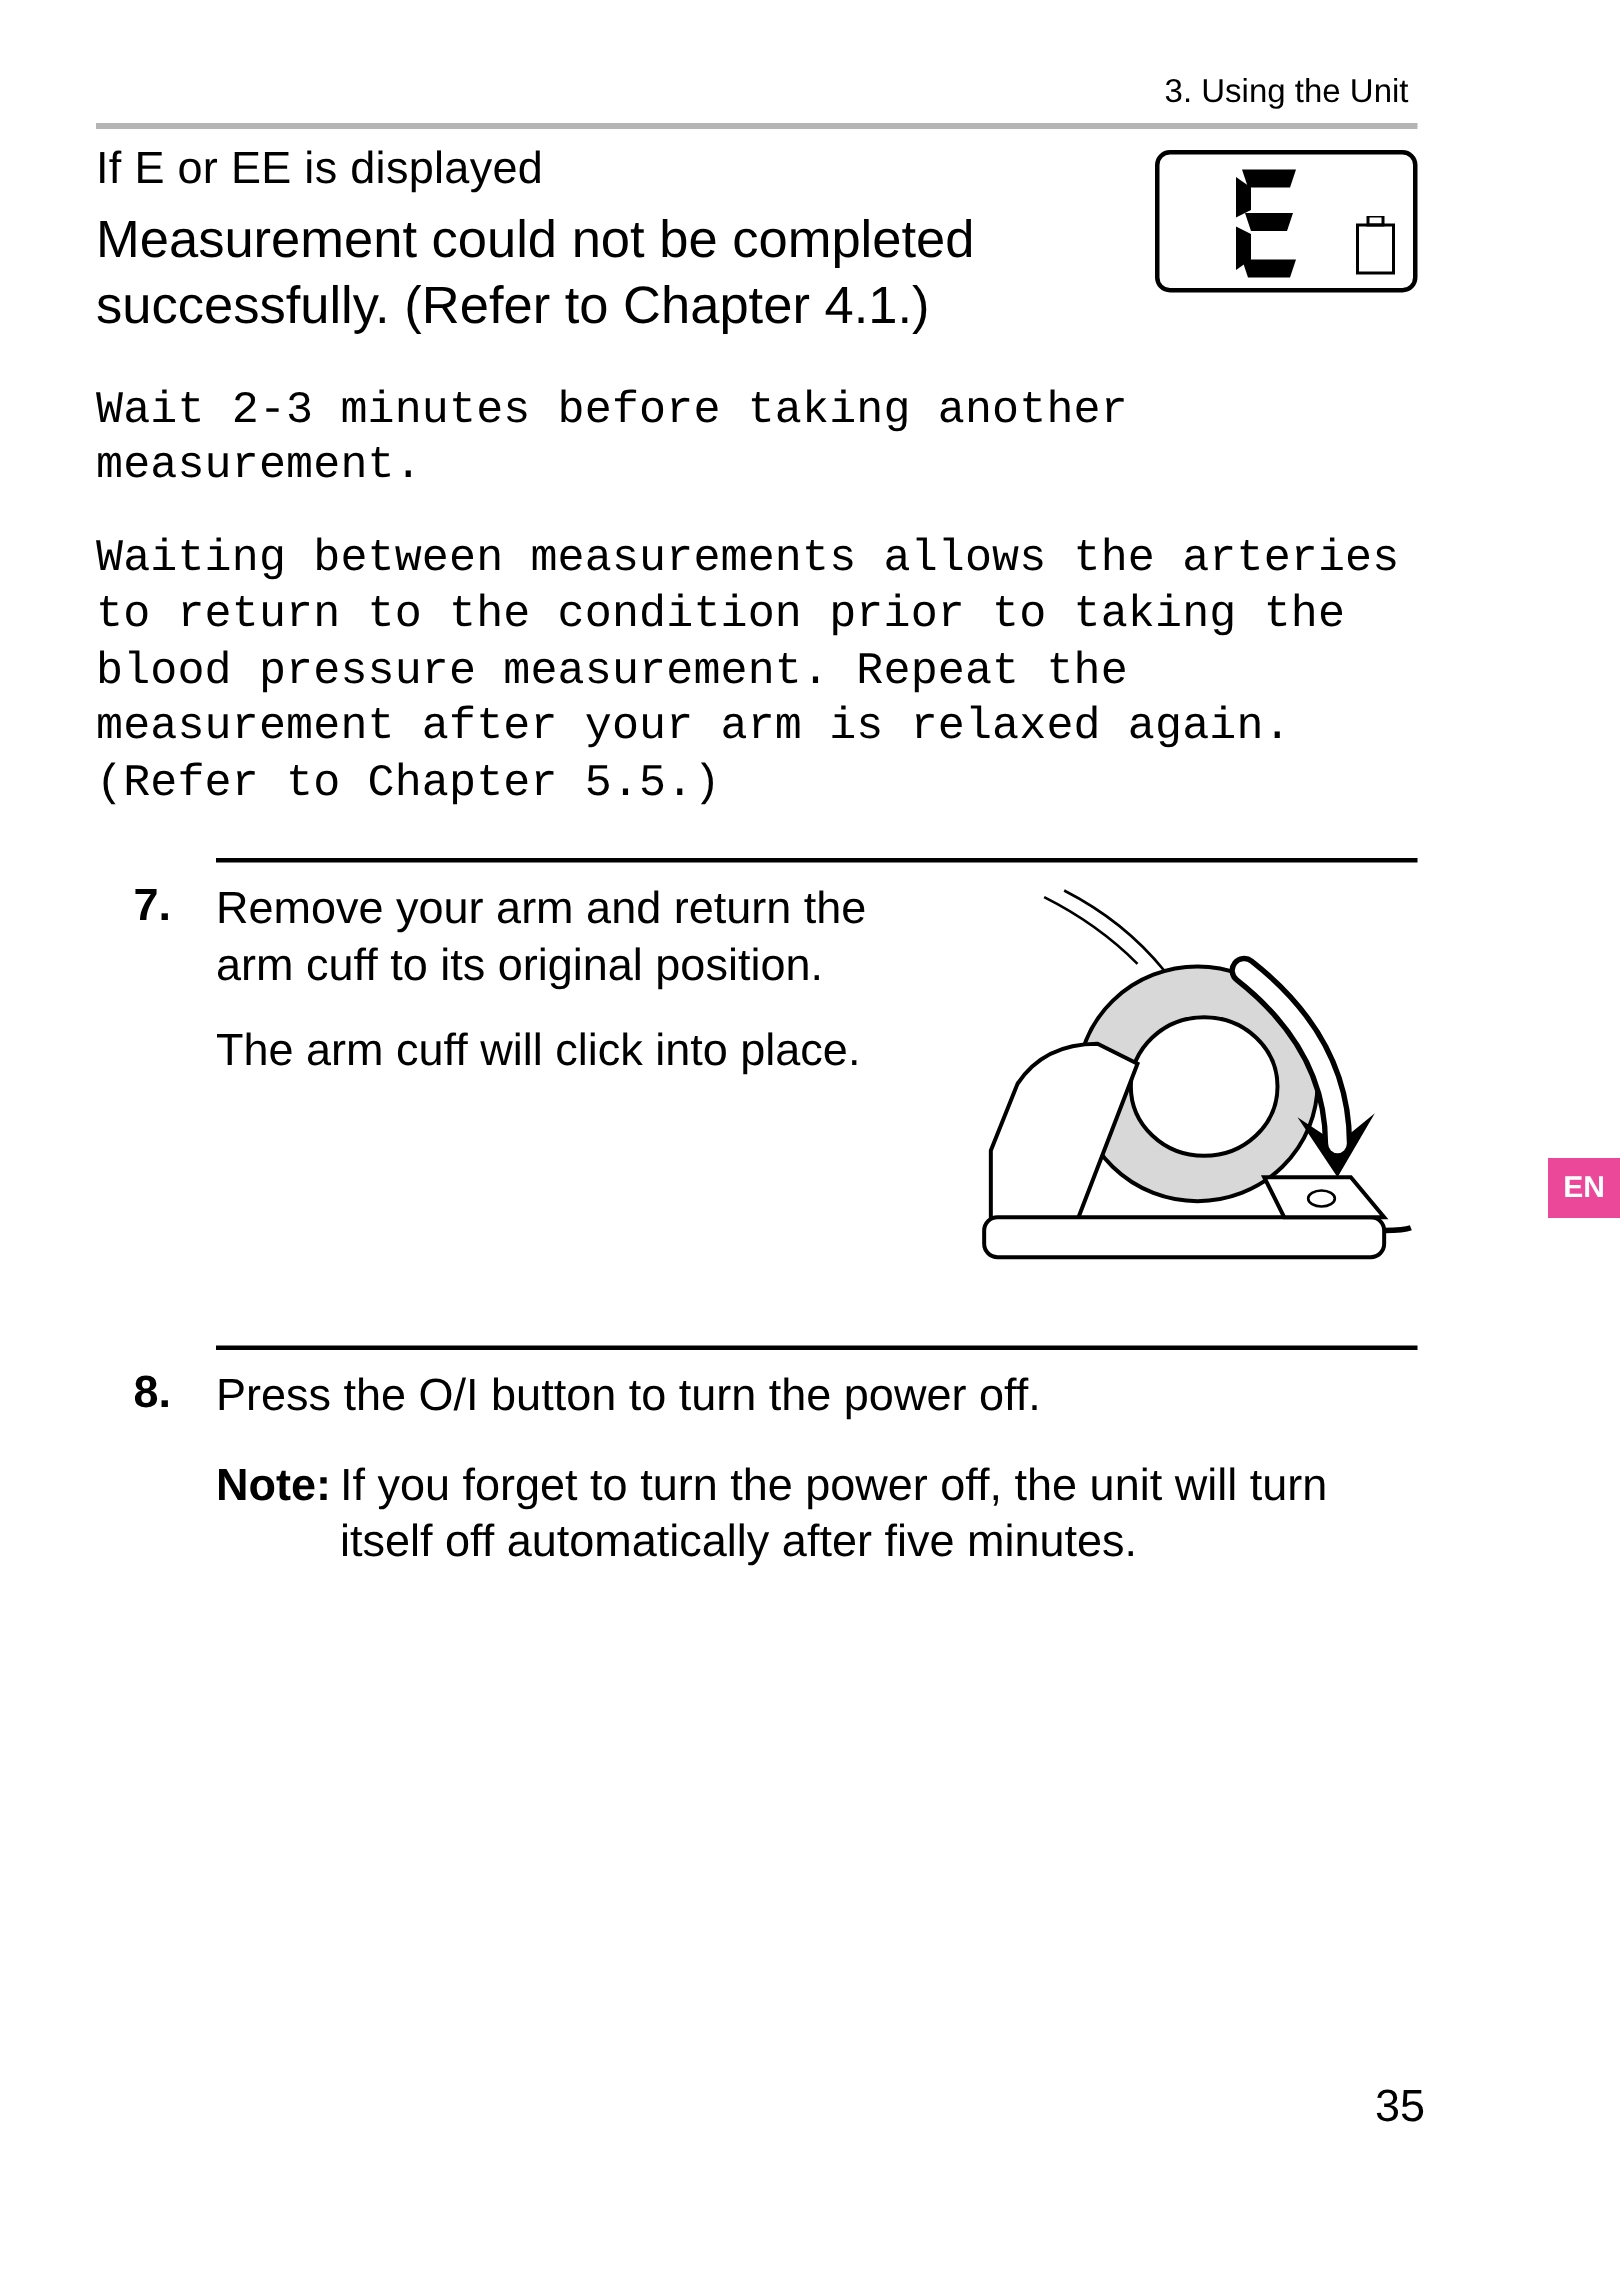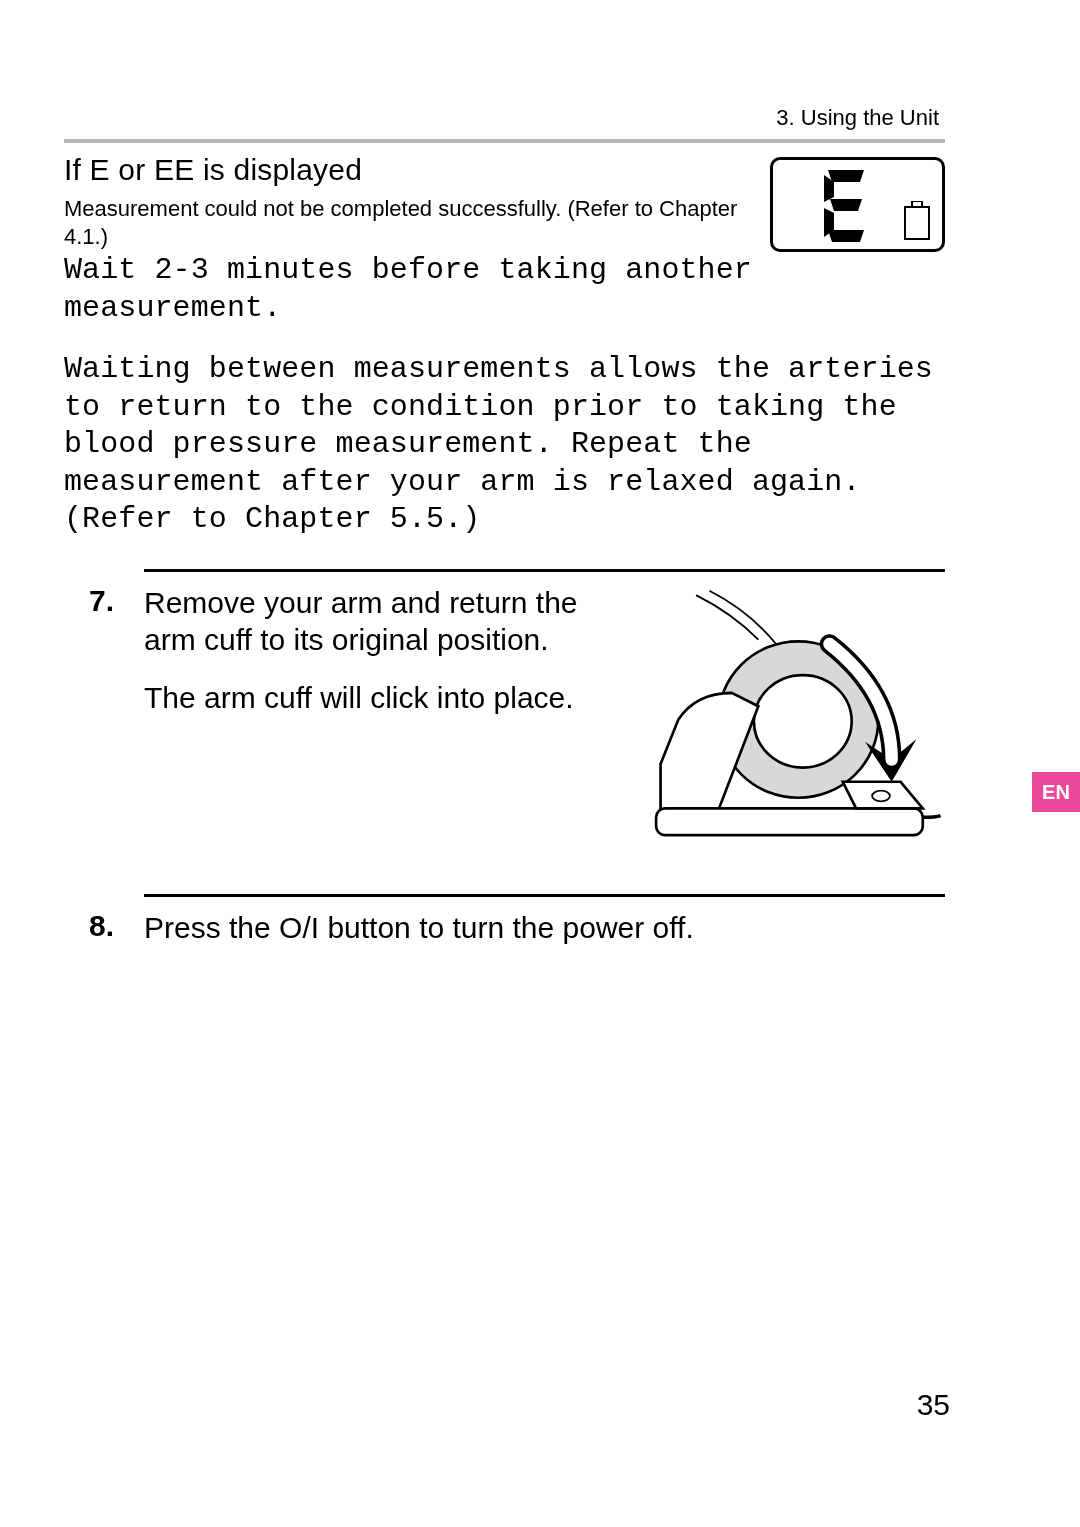--- a/index.html
+++ b/index.html
@@ -9,51 +9,52 @@
     }
     body {
       width: 1080px;
       height: 1527px;
       background: #ffffff;
       font-family: Arial, Helvetica, sans-serif;
       position: relative;
       color: #000000;
     }
     .page {
-      padding: 105px 135px 60px 64px;
+      padding: 48px 135px 60px 64px;
       position: relative;
       height: 100%;
     }
     .section-header {
       text-align: right;
       font-size: 22px;
       color: #000;
       margin-bottom: 8px;
       padding-right: 6px;
     }
     .rule {
       border: none;
       border-top: 4px solid #b5b5b5;
       margin-bottom: 10px;
     }
     .top-block {
       display: flex;
       align-items: flex-start;
       gap: 30px;
+      margin-bottom: 30px;
     }
     .top-text {
       flex: 1;
     }
     .heading-line {
       font-size: 30px;
       margin-bottom: 8px;
       letter-spacing: 0.2px;
     }
     .body-text {
-      font-size: 22px;
+      font-size: 35px;
       line-height: 1.25;
     }
     .lcd-box {
       width: 175px;
       height: 95px;
       border: 3px solid #000;
       border-radius: 10px;
       position: relative;
       display: flex;
       align-items: center;
@@ -216,20 +217,24 @@
     </div>
   </div>
 
   <div class="step-block">
     <hr class="step-rule">
     <div class="step-row">
       <div class="step-num">8.</div>
       <div class="step-content">
         <div class="step-text-col" style="flex:1 1 100%;">
           <p>Press the O/I button to turn the power off.</p>
+          <div class="note-row">
+            <span class="note-label">Note:</span>
+            <span>If you forget to turn the power off, the unit will turn itself off automatically after five minutes.</span>
+          </div>
         </div>
       </div>
     </div>
   </div>
 
   <div class="lang-tab">EN</div>
   <div class="page-num">35</div>
 
 </div>
 

